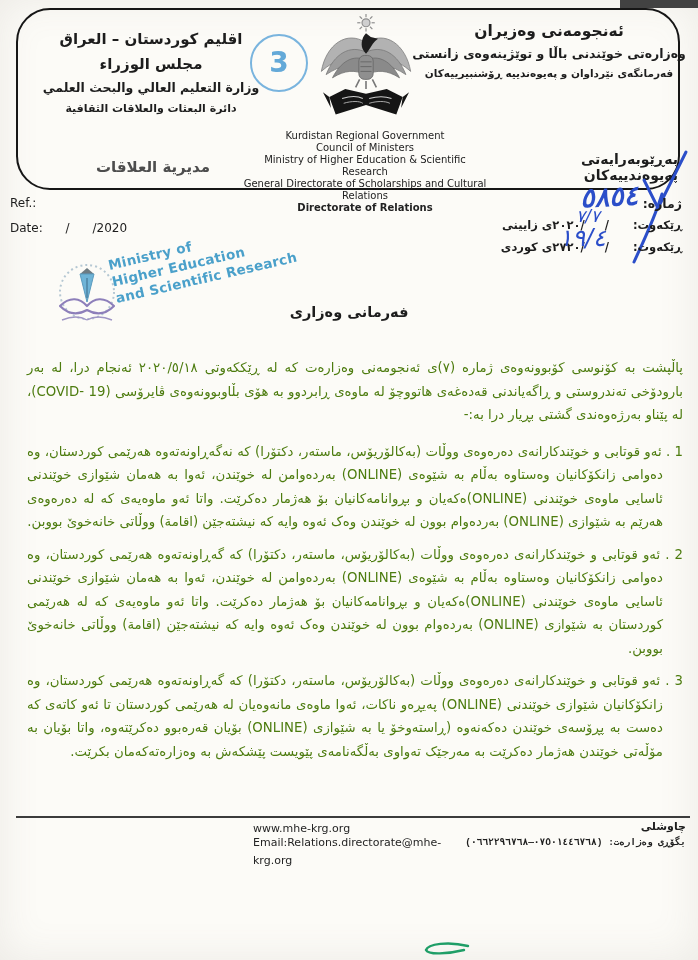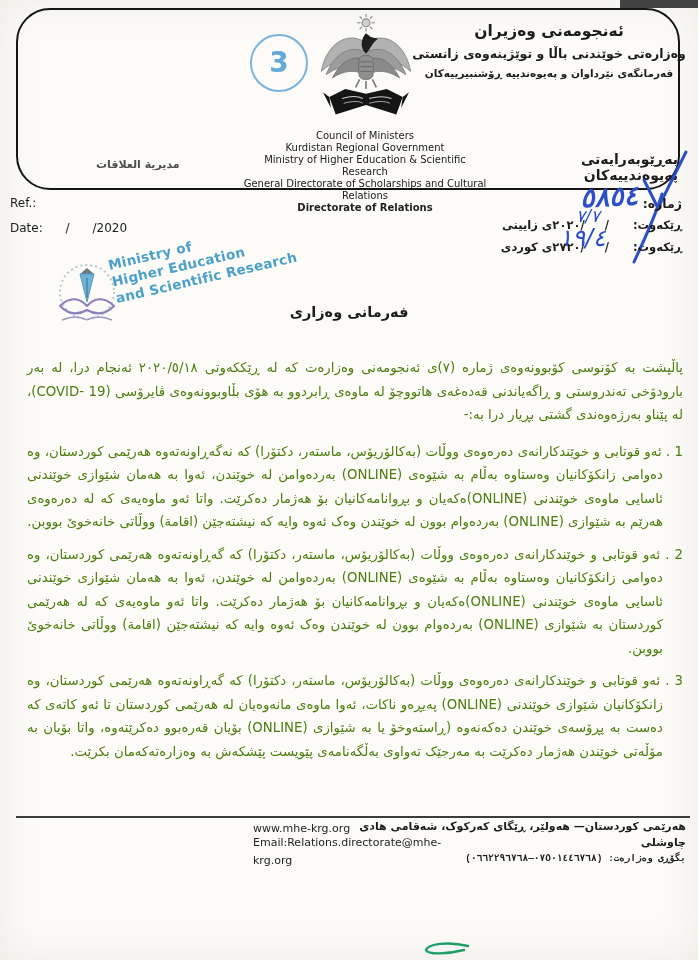--- a/index.html
+++ b/index.html
@@ -11,21 +11,21 @@
   .rtl{direction:rtl;unicode-bidi:embed;}
 
   
   .scan-bar{left:620px;top:0;width:78px;height:8px;background:#424242;}
 
   
   .lh-box{left:16px;top:8px;width:660px;height:178px;border:2.5px solid #161616;border-radius:34px;}
   .ar-block{left:22px;top:20px;width:222px;}
   .ar-block p{margin:0 0 7px;font-weight:bold;text-align:center;}
   .ar1{font-size:15px;} .ar2{font-size:15px;} .ar3{font-size:12.5px;} .ar4{font-size:11px;}
-  .ar-dir{left:78px;top:148px;font-size:11px;font-weight:bold;color:#4d4d4d;}
+  .ar-dir{left:78px;top:148px;font-size:15px;font-weight:bold;color:#4d4d4d;}
   .ku-block{left:390px;top:12px;width:282px;}
   .ku-block p{margin:0 0 6px;font-weight:bold;text-align:center;}
   .ku1{font-size:16.5px;} .ku2{font-size:15.5px;} .ku3{font-size:12.5px;} .ku4{font-size:10.5px;}
   .ku-dir{left:470px;top:141px;font-size:14px;font-weight:bold;}
   .circle3{left:232px;top:24px;width:54px;height:54px;border:2.5px solid #79b4de;border-radius:50%;
            color:#64a9d8;font-size:28px;font-weight:bold;line-height:54px;text-align:center;}
   .emblem{left:300px;top:4px;}
   .en-block{left:224px;top:120px;width:246px;font-size:10px;line-height:12px;text-align:center;color:#222;}
   .en-block p{margin:0;}
   .en-bold{font-weight:bold;}
@@ -71,20 +71,26 @@
 </style>
 </head>
 <body>
 
 <div class="page">
 
   <div class="abs scan-bar"></div>
 
   <div class="abs lh-box">
 
+    <div class="abs ar-block rtl">
+      <p class="ar1">اقليم كوردستان – العراق</p>
+      <p class="ar2">مجلس الوزراء</p>
+      <p class="ar3">وزارة التعليم العالي والبحث العلمي</p>
+      <p class="ar4">دائرة البعثات والعلاقات الثقافية</p>
+    </div>
     <div class="abs ar-dir rtl">مديرية العلاقات</div>
 
     <div class="abs circle3">3</div>
 
     <svg class="abs emblem" width="96" height="118" viewBox="0 0 120 148">
       <g stroke="#8f8f8f" stroke-width="1.5" fill="#cfcfcf">
         <circle cx="60" cy="11" r="5"></circle>
         <line x1="60" y1="0" x2="60" y2="4"></line>
           <line x1="60" y1="18" x2="60" y2="22"></line>
         <line x1="49" y1="11" x2="53" y2="11"></line>
@@ -103,22 +109,22 @@
       <line x1="53" y1="66" x2="67" y2="66" stroke="#5f5f5f"></line>
       <line x1="53" y1="72" x2="67" y2="72" stroke="#5f5f5f"></line>
       <path d="M52 82 L47 92 M60 84 L60 94 M68 82 L73 92" stroke="#777" stroke-width="2" fill="none"></path>
       <path d="M14 104 L34 94 L60 100 L86 94 L106 104 L98 126 L60 114 L22 126 Z" fill="#151515"></path>
       <path d="M14 104 L6 98 L16 118 Z M106 104 L114 98 L104 118 Z" fill="#151515"></path>
       <path d="M30 106 C40 103 50 103 56 106 M64 106 C74 103 84 103 92 106" stroke="#cfcfcf" stroke-width="1.3" fill="none"></path>
       <path d="M32 112 C42 109 52 109 56 112 M64 112 C74 109 84 109 90 112" stroke="#bdbdbd" stroke-width="1.1" fill="none"></path>
     </svg>
 
     <div class="abs en-block">
+      <p>Kurdistan Regional Government</p>
       <p>Council of Ministers</p>
-      <p>Kurdistan Regional Government</p>
       <p>Ministry of Higher Education &amp; Scientific Research</p>
       <p>General Directorate of Scholarships and Cultural Relations</p>
       <p class="en-bold">Directorate of Relations</p>
     </div>
 
     <div class="abs ku-block rtl">
       <p class="ku2">ئەنجومەنی وەزیران</p>
       <p class="ku3">وەزارەتی خوێندنی باڵا و توێژینەوەی زانستی</p>
       <p class="ku4">فەرمانگەی نێرداوان و پەیوەندییە ڕۆشنبیرییەکان</p>
     </div>
@@ -176,21 +182,20 @@
   <div class="abs foot-line"></div>
 
 
   <div class="abs foot-web">
     <p>www.mhe-krg.org</p>
     <p>Email:Relations.directorate@mhe-</p>
     <p class="gap">krg.org</p>
   </div>
 
   <div class="abs foot-ku rtl">
-    <p>هەرێمی کوردستان— هەولێر، ڕێگای کەرکوک، شەقامی هادی</p>
     <p>چاوشلی</p>
     <p class="phones">بگۆڕی وەزارەت: (٠٧٥٠١٤٤٦٧٦٨—٠٦٦٢٢٩٦٧٦٨)</p>
   </div>
 
   <svg class="abs green-mark" width="54" height="18" viewBox="0 0 54 18">
     <path d="M48 5 C28 0 8 3 6 9 C8 14 28 13 44 9" stroke="#1f9e67" stroke-width="2.4" fill="none" stroke-linecap="round"></path>
   </svg>
 
 </div>
 

